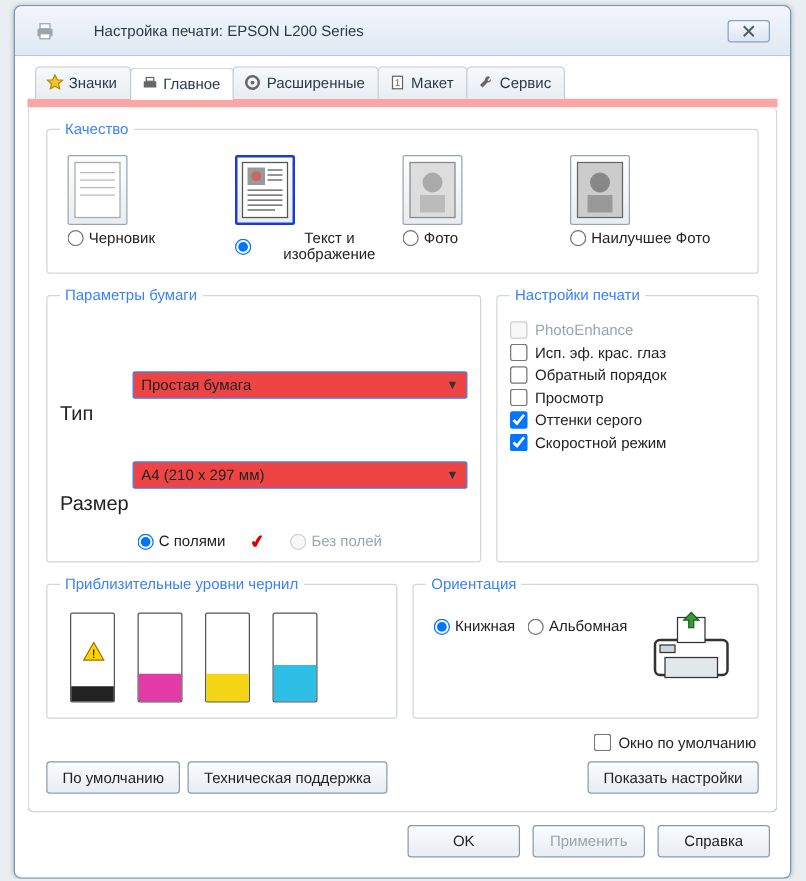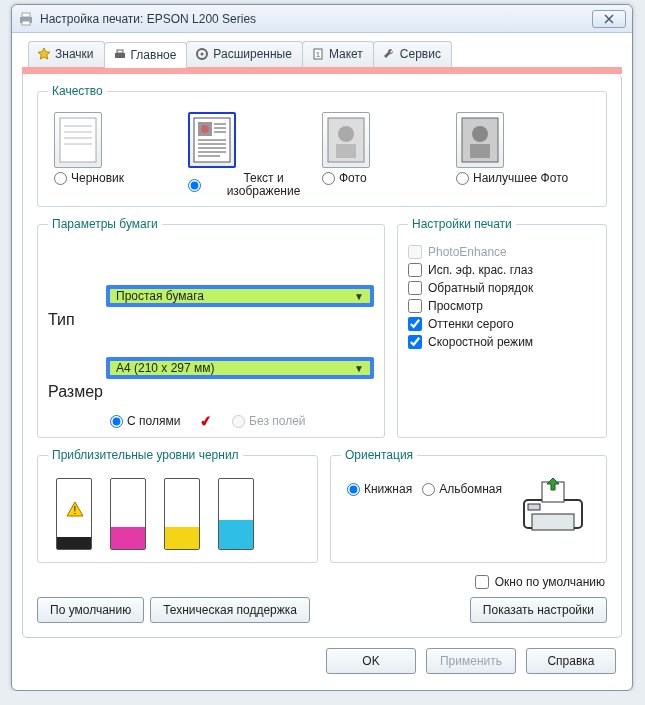--- a/index.html
+++ b/index.html
@@ -1,47 +1,47 @@
 <!DOCTYPE html>
 <html><head>
 <meta charset="utf-8">
 <style>
   * { box-sizing: border-box; font-family: "Segoe UI", Tahoma, sans-serif; }
   body { margin: 0; background: #e9eef3; padding: 0; font-size: 12px; color: #222; }
   .window { width: 622px; margin: 4px 0 0 11px; background: #fff; border: 1px solid #7a96b0; border-radius: 6px; box-shadow: 0 0 4px rgba(0,0,0,0.2); }
-  .titlebar { height: 28px; background: linear-gradient(#f2f6fb,#dfe8f3); border-bottom: 1px solid #b7c8da; border-radius: 6px 6px 0 0; display: flex; align-items: center; padding: 0 6px; }
+  .titlebar { height: 40px; background: linear-gradient(#f2f6fb,#dfe8f3); border-bottom: 1px solid #b7c8da; border-radius: 6px 6px 0 0; display: flex; align-items: center; padding: 0 16px; gap: 25px; }
   .titlebar .ticon { width: 16px; height: 16px; margin-right: 6px; }
   .titlebar .title { flex: 1; color: #2a3a4a; font-size: 12px; }
   .closebtn { width: 34px; height: 18px; border: 1px solid #8aa2bd; border-radius: 3px; background: linear-gradient(#f5f9fd,#dbe6f1); display:flex; align-items:center; justify-content:center; cursor:pointer; }
   .closebtn svg { width:10px; height:10px; }
   .body { padding: 8px 10px 10px 10px; }
   .tabs { display:flex; gap:0; border-bottom:7px solid #fca5a5; padding-left:6px;}
   .tab { display:flex; align-items:center; gap:4px; padding:5px 10px 6px 8px; background:linear-gradient(#f7f9fb,#e8edf2); border:1px solid #c3cdd6; border-bottom:none; margin-right:-1px; border-radius:4px 4px 0 0; cursor:pointer; color:#2a3a4a;}
   .tab.active { background:#fff; position:relative; top:1px; }
   .tab .ticon { width:14px; height:14px; }
 
   .panel { border:1px solid #c3cdd6; background:#fff; padding:10px 14px 14px 14px; border-top:none; border-radius:0 5px 5px 5px; }
 
   fieldset { border:1px solid #cfd6dd; border-radius:3px; margin:0 0 10px 0; padding:10px 10px 8px 10px; }
-  legend { padding:0 4px; font-size:12px; color:#0f766e; }
+  legend { padding:0 4px; font-size:12px; color:#3b82f6; }
 
   .quality-row { display:flex; justify-content:space-between; padding:4px 6px 0 6px; }
   .qcol { flex:1; display:flex; flex-direction:column; gap:4px; }
   .qthumb { width:48px; height:56px; border:1px solid #9aa4ae; border-radius:2px; background:linear-gradient(#fefefe,#e9edf0); display:flex; align-items:center; justify-content:center; }
   .qthumb.selected { border:2px solid #1a3bd6; }
   .qradio { display:flex; align-items:center; gap:4px; font-size:12px; text-align:center; cursor:pointer;}
   .qradio input { margin:0; }
   .qlabel { font-size:12px; text-align:center; line-height:1.1; }
 
   .mid { display:flex; gap:12px; }
 
   .paper { flex:1;}
   .paper .row { display:flex; align-items:center; margin:6px 0; }
   .paper .row label { width:58px; font-size:16px;margin-top:48px; }
-  .combo { flex:1; height:22px; border:4px solid #3b82f6; border-radius:2px; background:#bef264; display:flex; align-items:center; padding:0 6px; justify-content:space-between; cursor:pointer;}
+  .combo { flex:1; height:22px; border:1px solid #3b82f6; border-radius:2px; background:#ef4444; display:flex; align-items:center; padding:0 6px; justify-content:space-between; cursor:pointer;}
   .combo .arrow { font-size:10px; color:#333; }
   .margin-row { display:flex; align-items:center; gap:20px; padding:6px 0 0 62px; font-size:12px;}
   .radio { display:flex; align-items:center; gap:4px; cursor:pointer;}
   .radio input { margin:0; }
   .disabled { color:#9aa4ae; }
   .swoosh { color:#d00; font-weight:bold; font-size:14px; transform:rotate(-10deg); }
 
   .settings { width:210px; }
   .chk { display:flex; align-items:center; gap:6px; margin:4px 0; font-size:12px;}
   .chk input { margin:0; width:14px; height:14px; }

